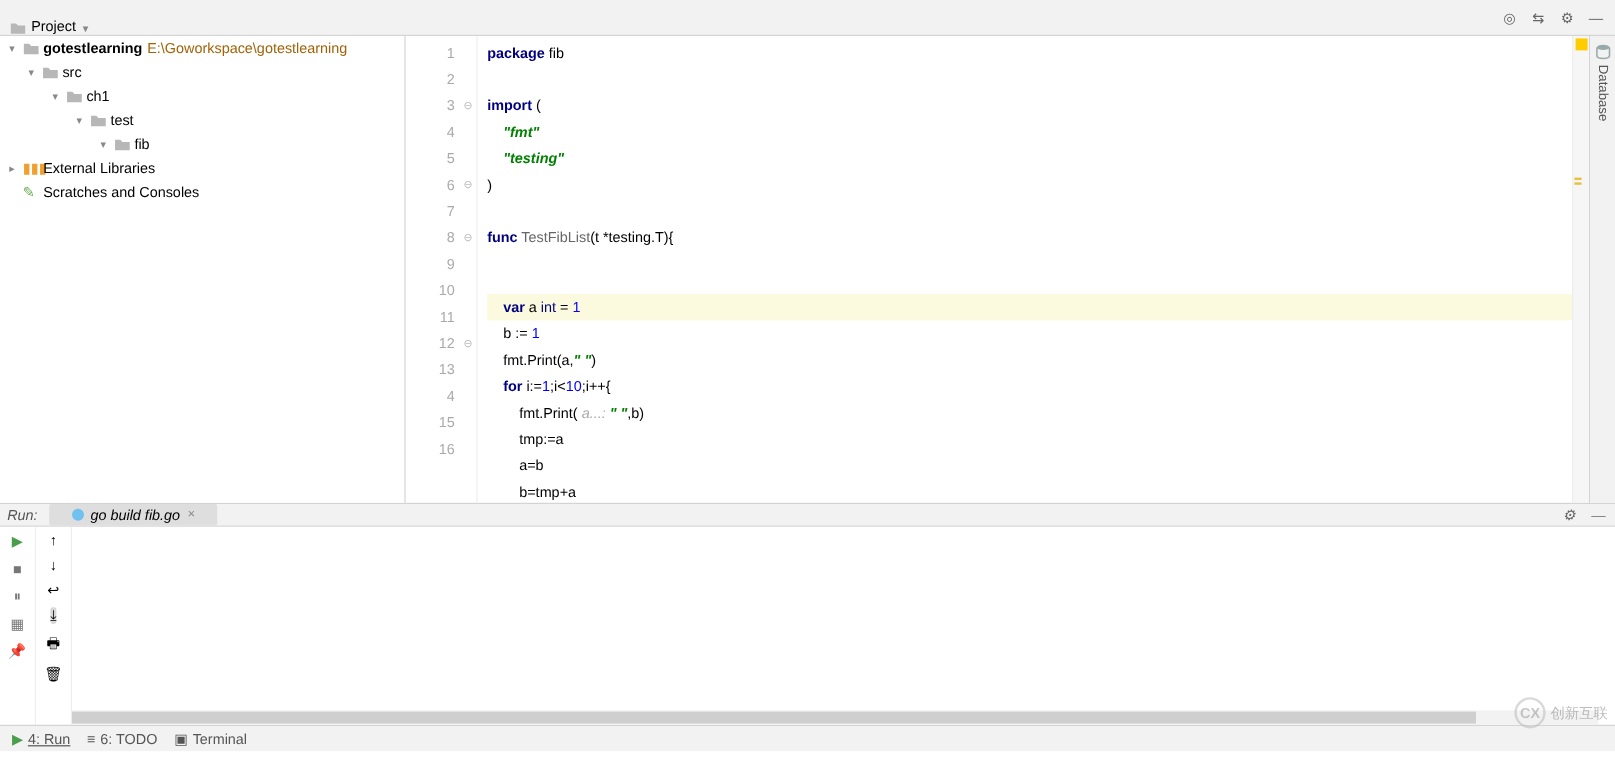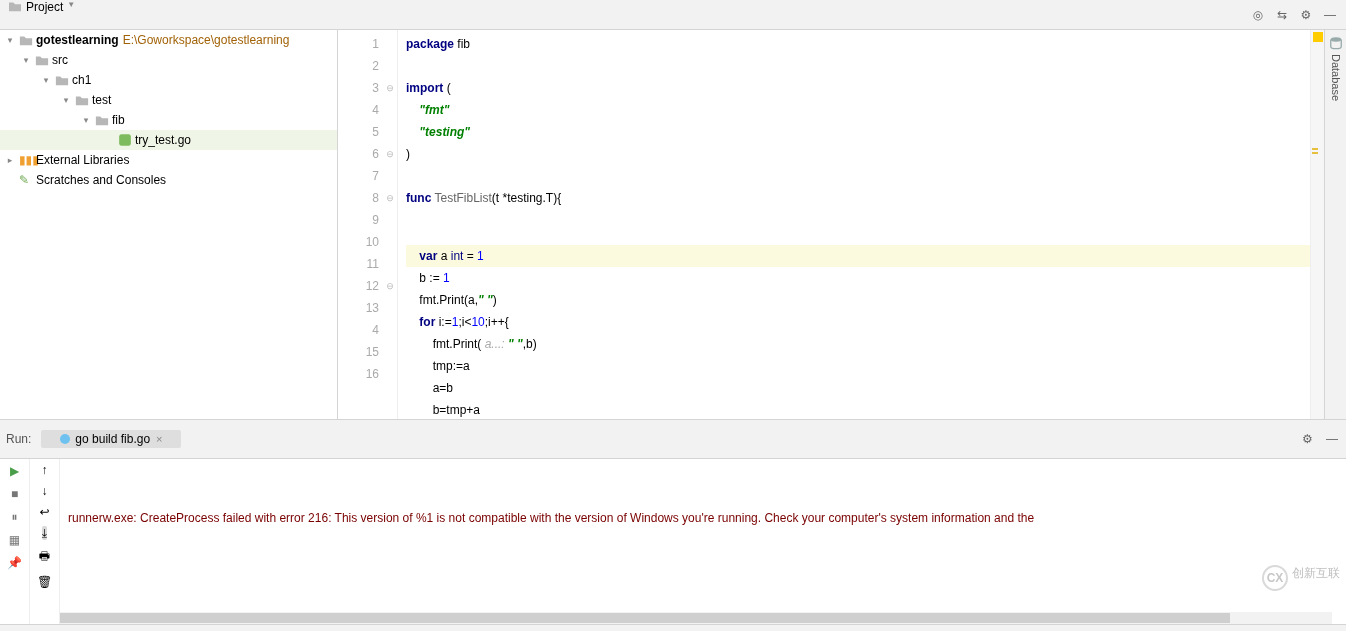--- a/index.html
+++ b/index.html
@@ -1,19 +1,19 @@
 <!DOCTYPE html>
 <html><head>
 <meta charset="utf-8">
 <style>
 * { margin:0; padding:0; box-sizing:border-box; font-family:"Segoe UI",Arial,sans-serif; font-size:12px; }
 body { background:#fff; width:1346px; height:631px; overflow:hidden; position:relative; }
 
 .topbar { height:30px; border-bottom:1px solid #d4d4d4; display:flex; align-items:center; background:#f2f2f2; }
-.proj-label { display:flex; align-items:flex-start; gap:4px; padding:0 8px; height:100%; }
+.proj-label { display:flex; align-items:flex-end; gap:4px; padding:0 8px; height:100%; }
 .proj-label .folder-icon { width:14px; height:12px; }
 .dropdown-arrow { font-size:8px; color:#888; }
 .topbar-actions { margin-left:auto; display:flex; gap:8px; padding-right:8px; align-items:center; height:100%; }
 .topbar-actions .act { width:16px; height:16px; display:flex; align-items:center; justify-content:center; color:#666; cursor:pointer; }
 
 .main-split { display:flex; height:389px; }
 .project-tree { width:338px; border-right:1px solid #d4d4d4; background:#fff; overflow:auto; }
 .editor-zone { flex:1; display:flex; position:relative; }
 .db-gutter { width:22px; border-left:1px solid #d4d4d4; background:#f2f2f2; display:flex; flex-direction:column; align-items:center; padding-top:6px; }
 .db-gutter .db-icon { width:14px; height:14px; margin-bottom:4px; }
@@ -40,42 +40,42 @@
 .num { color:#0000ff; }
 .typ { color:#000080; }
 .hint { color:#aaa; font-style:italic; }
 .fn { color:#666; }
 .breadcrumb-code { height:20px; border-top:1px solid #e4e4e4; color:#666; font-size:11px; padding-left:70px; display:flex; align-items:center; }
 
 .code-right-strip { width:14px; background:#f6f6f6; border-left:1px solid #eee; position:relative; }
 .marker-yellow { position:absolute; right:1px; width:10px; height:10px; background:#ffcc00; }
 .marker-thin-yellow { position:absolute; left:1px; width:6px; height:2px; background:#e8c040; }
 
-.run-panel-hdr { height:40px; background:#f2f2f2; border-top:1px solid #d4d4d4; border-bottom:1px solid #d4d4d4; display:flex; align-items:center; padding:0 6px; }
+.run-panel-hdr { height:20px; background:#f2f2f2; border-top:1px solid #d4d4d4; border-bottom:1px solid #d4d4d4; display:flex; align-items:center; padding:0 6px;font-style:italic; }
 .run-panel-hdr .lbl { color:#555; margin-right:10px; }
 .run-tab { display:flex; align-items:center; gap:4px; background:#dedede; padding:2px 18px; border-radius:2px; }
 .run-tab .close-x { color:#888; font-size:11px; margin-left:2px; }
 .run-hdr-actions { margin-left:auto; display:flex; gap:10px; align-items:center; }
 .run-hdr-actions .act { width:14px; height:14px; color:#666; cursor:pointer; }
 
 .run-body { display:flex; height:165px; background:#fff; }
 .run-toolbar-left { width:30px; border-right:1px solid #eee; display:flex; flex-direction:column; align-items:center; padding-top:4px; gap:7px; }
 .run-toolbar-left .tbtn { width:16px; height:16px; display:flex; align-items:center; justify-content:center; color:#777; cursor:pointer; }
 .run-toolbar-mid { width:30px; border-right:1px solid #eee; display:flex; flex-direction:column; align-items:center; padding-top:4px; gap:7px; }
 .run-output { flex:1; padding:4px 8px; font-family:Consolas,monospace; font-size:13px; line-height:22px; white-space:pre; overflow:hidden; position:relative; }
 .out-line.red { color:#7a0000; }
 .out-setup .gray-chev { color:#bbb; }
 .out-setup .bold { font-weight:bold; }
 .run-scroll-h { position:absolute; bottom:0; left:0; right:14px; height:12px; background:#f2f2f2; }
 .run-scroll-h .thumb { position:absolute; left:0; height:10px; top:1px; background:#cfcfcf; width:92%; }
 
 .bottom-bar { height:22px; background:#f2f2f2; border-top:1px solid #d4d4d4; display:flex; align-items:center; gap:14px; padding:0 10px; color:#555; font-size:11px; }
 .bottom-bar .item { display:flex; align-items:center; gap:4px; cursor:pointer; }
 
-.watermark { position:absolute; right:6px; bottom:40px; opacity:.55; font-size:14px; color:#888; display:flex; gap:4px; }
+.watermark { position:absolute; right:6px; bottom:24px; opacity:.55; font-size:14px; color:#888; display:flex; align-items:center; gap:4px; }
 .watermark .circ { width:26px; height:26px; border:2px solid #bbb; border-radius:50%; display:flex; align-items:center; justify-content:center; font-weight:bold; color:#999; }
 
 svg.folder { fill:#b7b7b7; }
 svg.go-file circle { fill:#6fc2ef; }
 svg.test-file rect { fill:#7dbb5e; }
 </style>
 </head>
 <body>
 
 <div class="topbar">
@@ -125,26 +125,20 @@
           <path d="M1 3h5l2 2h7v8H1z"></path>
         </svg>
       <span>test</span>
     </div>
     <div class="tree-row indent-4">
       <span class="chev">▾</span>
       <svg class="icon folder" viewBox="0 0 16 14">
           <path d="M1 3h5l2 2h7v8H1z"></path>
         </svg>
       <span>fib</span>
-    </div>
-    <div class="tree-row indent-5" style="background:#f0f6e7">
-      <svg class="icon test-file" width="12" height="12" viewBox="0 0 12 12">
-          <rect x="1" y="1" width="10" height="10" rx="2"></rect>
-        </svg>
-      <span>try_test.go</span>
     </div>
     <div class="tree-row">
       <span class="chev">▸</span>
       <span class="icon" style="color:#f0a030">▮▮▮</span>
       <span>External Libraries</span>
     </div>
     <div class="tree-row" style="padding-left:16px">
       <span class="icon" style="color:#6aa84f">✎</span>
       <span>Scratches and Consoles</span>
     </div>
@@ -234,21 +228,20 @@
   </div>
   <div class="run-toolbar-mid">
     <span class="tbtn">↑</span>
     <span class="tbtn">↓</span>
     <span class="tbtn">↩</span>
     <span class="tbtn" style="background:#d8d8d8;border-radius:2px">⤓</span>
     <span class="tbtn">🖶</span>
     <span class="tbtn">🗑</span>
   </div>
   <div class="run-output">
-    <div class="out-line red">runnerw.exe: CreateProcess failed with error 216: This version of %1 is not compatible with the version of Windows you're running. Check your computer's system information and the</div>
     
     
     
     
     <div class="run-scroll-h"><div class="thumb"></div></div>
   </div>
 </div>
 
 <div class="bottom-bar">
   <div class="item">

